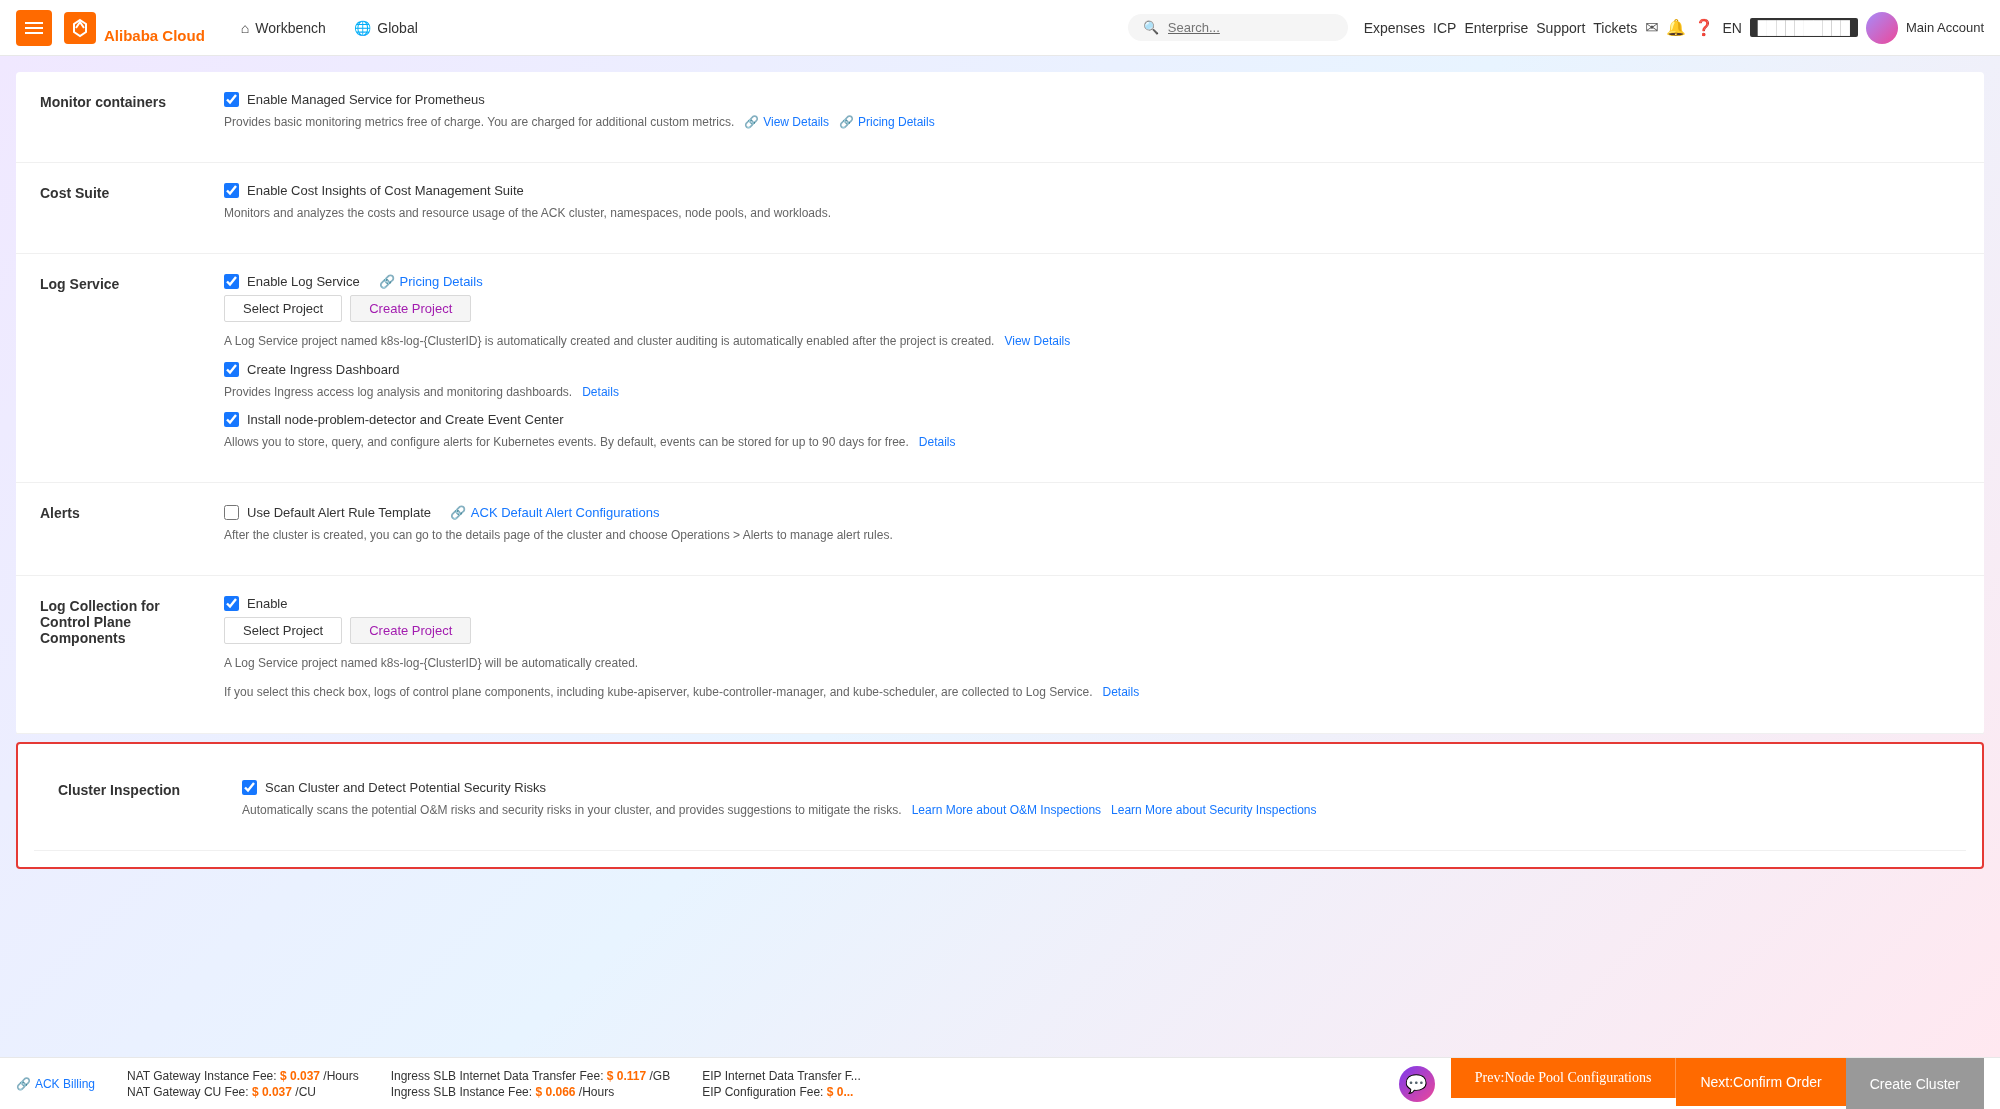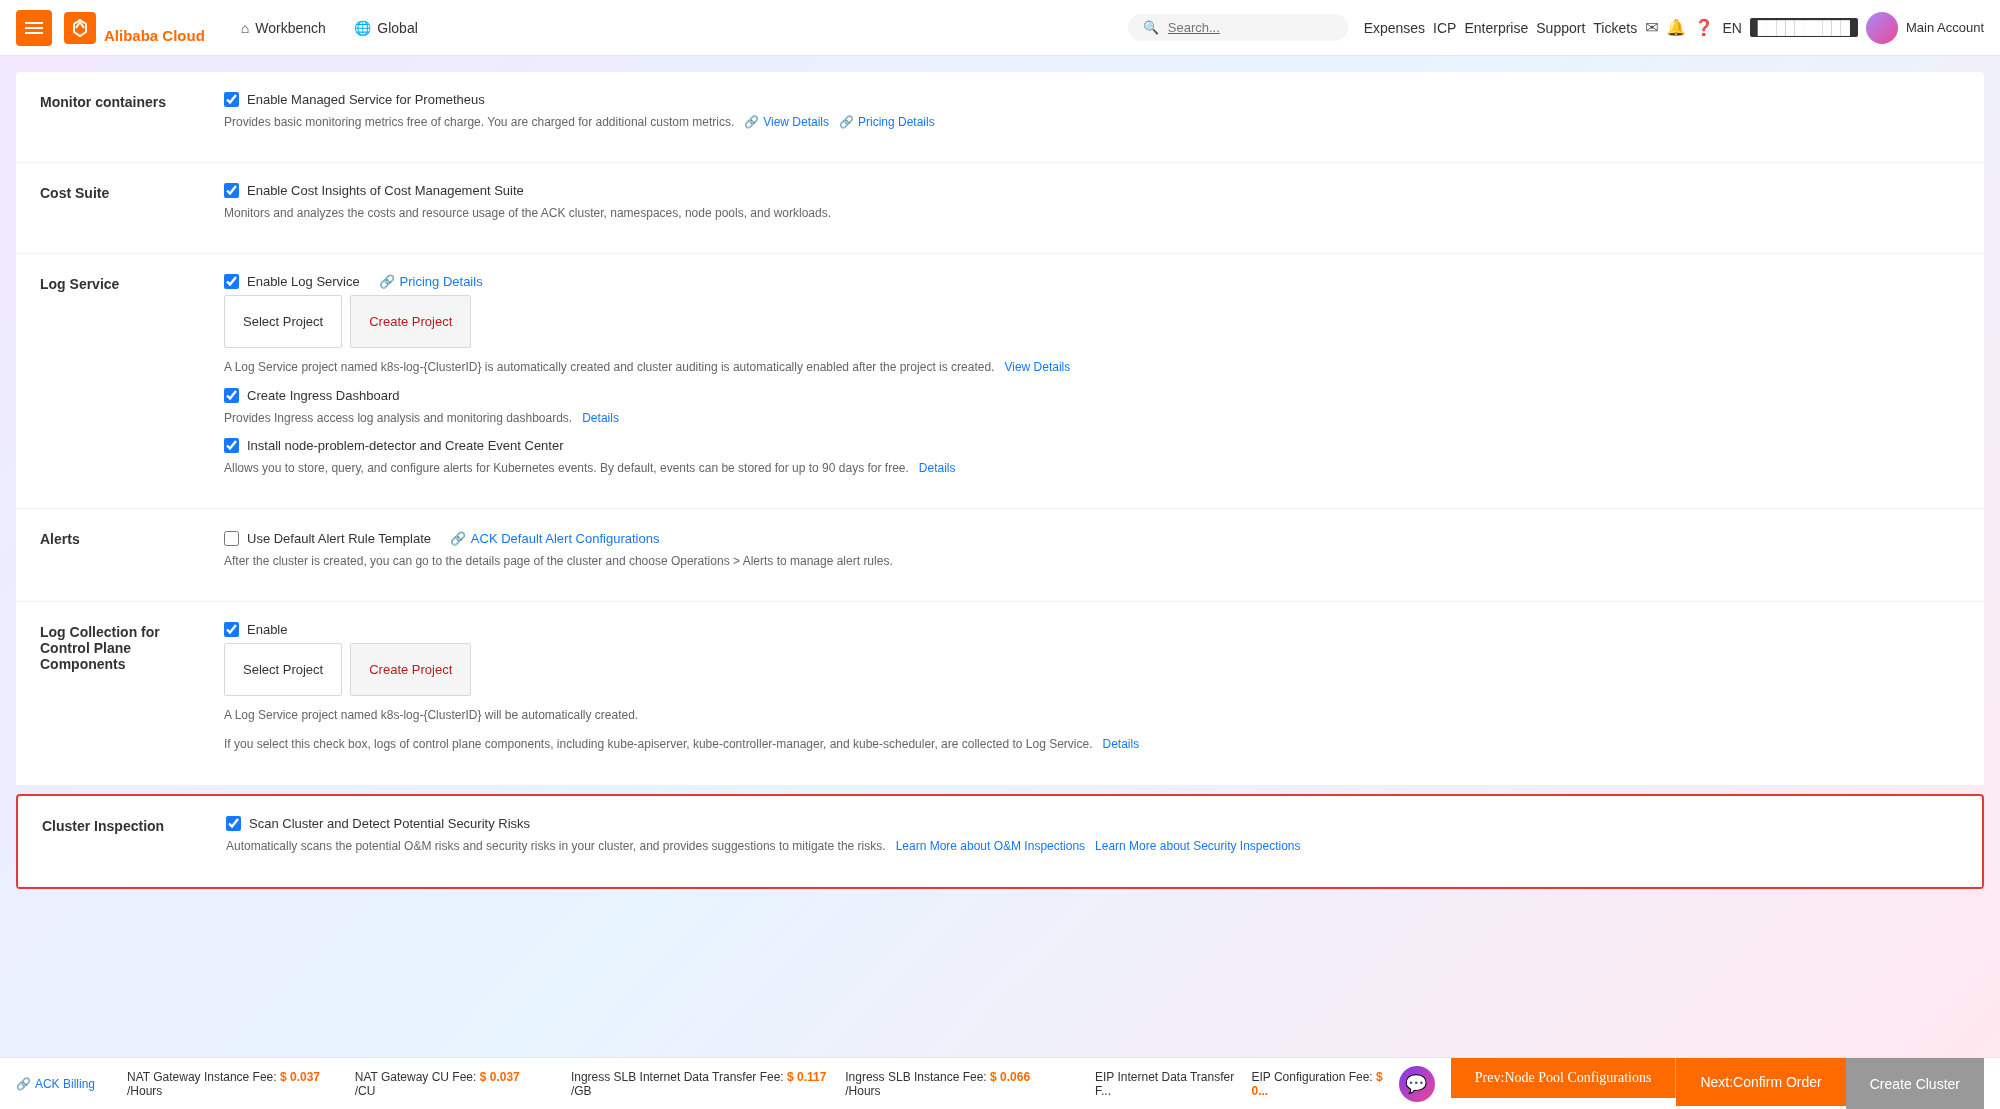--- a/index.html
+++ b/index.html
@@ -167,35 +167,35 @@
     .btn-outline {
       padding: 5px 18px;
       border: 1px solid #d9d9d9;
       background: #fff;
       color: #333;
       font-size: 13px;
       border-radius: 2px;
       cursor: pointer;
     }
     .btn-filled {
-      padding: 18px 18px;
+      padding: 5px 18px;
       border: 1px solid #d9d9d9;
       background: #f5f5f5;
-      color: #b91c1c;
+      color: #a21caf;
       font-size: 13px;
       border-radius: 2px;
       cursor: pointer;
     }
 
     
     .cluster-inspection-card {
       background: #fff;
       border-radius: 4px;
       border: 2px solid #e53935;
-      padding: 0;
+      padding: 16px;
       margin-bottom: 8px;
     }
 
     
     .bottom-bar {
       position: fixed;
       bottom: 0; left: 0; right: 0;
       height: 52px;
       background: #fff;
       border-top: 1px solid #e8e8e8;
@@ -205,21 +205,21 @@
       gap: 0;
       z-index: 100;
     }
     .bottom-fees {
       flex: 1;
       display: flex;
       align-items: center;
       gap: 32px;
     }
     .fee-group {
-      display: flex; gap: 2px;
+      display: flex; flex-direction: column; gap: 2px;
     }
     .fee-item {
       font-size: 12px; color: #333;
     }
     .fee-value { color: #ff6a00; font-weight: 600; }
 
     .ack-billing-link {
       color: #1677ff; font-size: 12px; cursor: pointer;
       display: flex; align-items: center; gap: 4px;
       margin-right: 32px;

